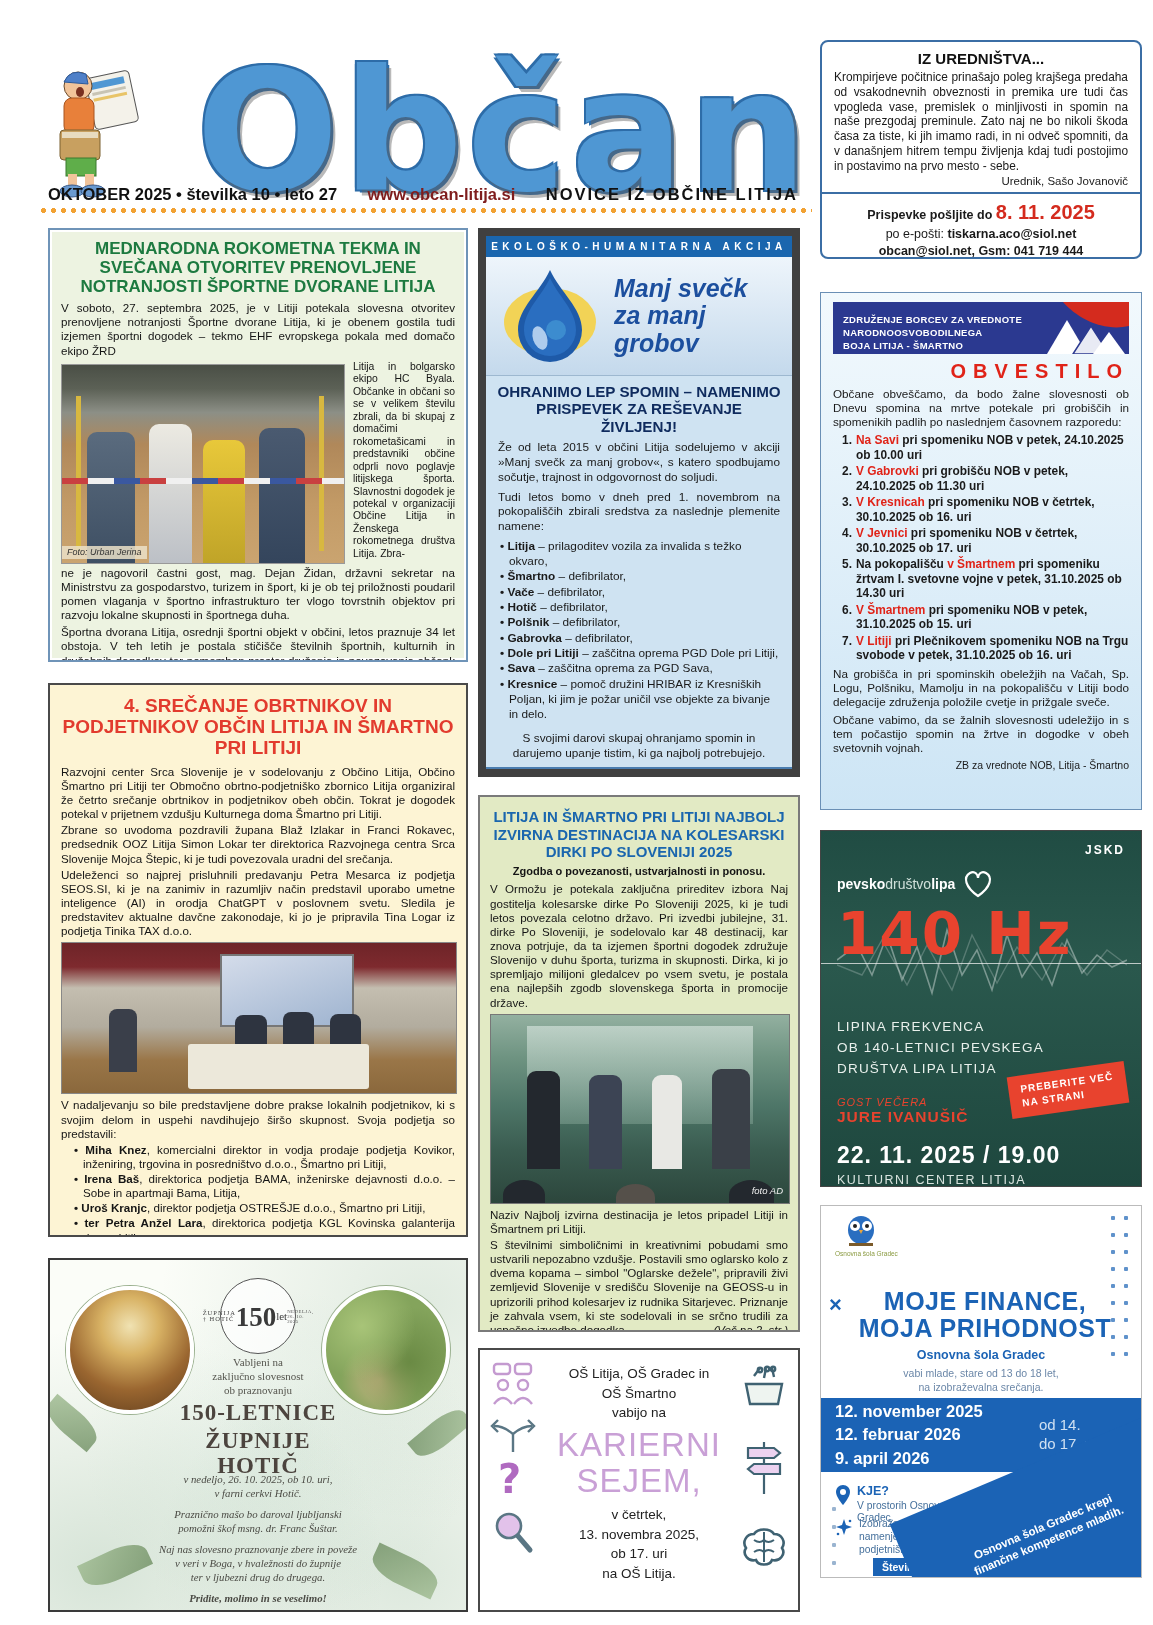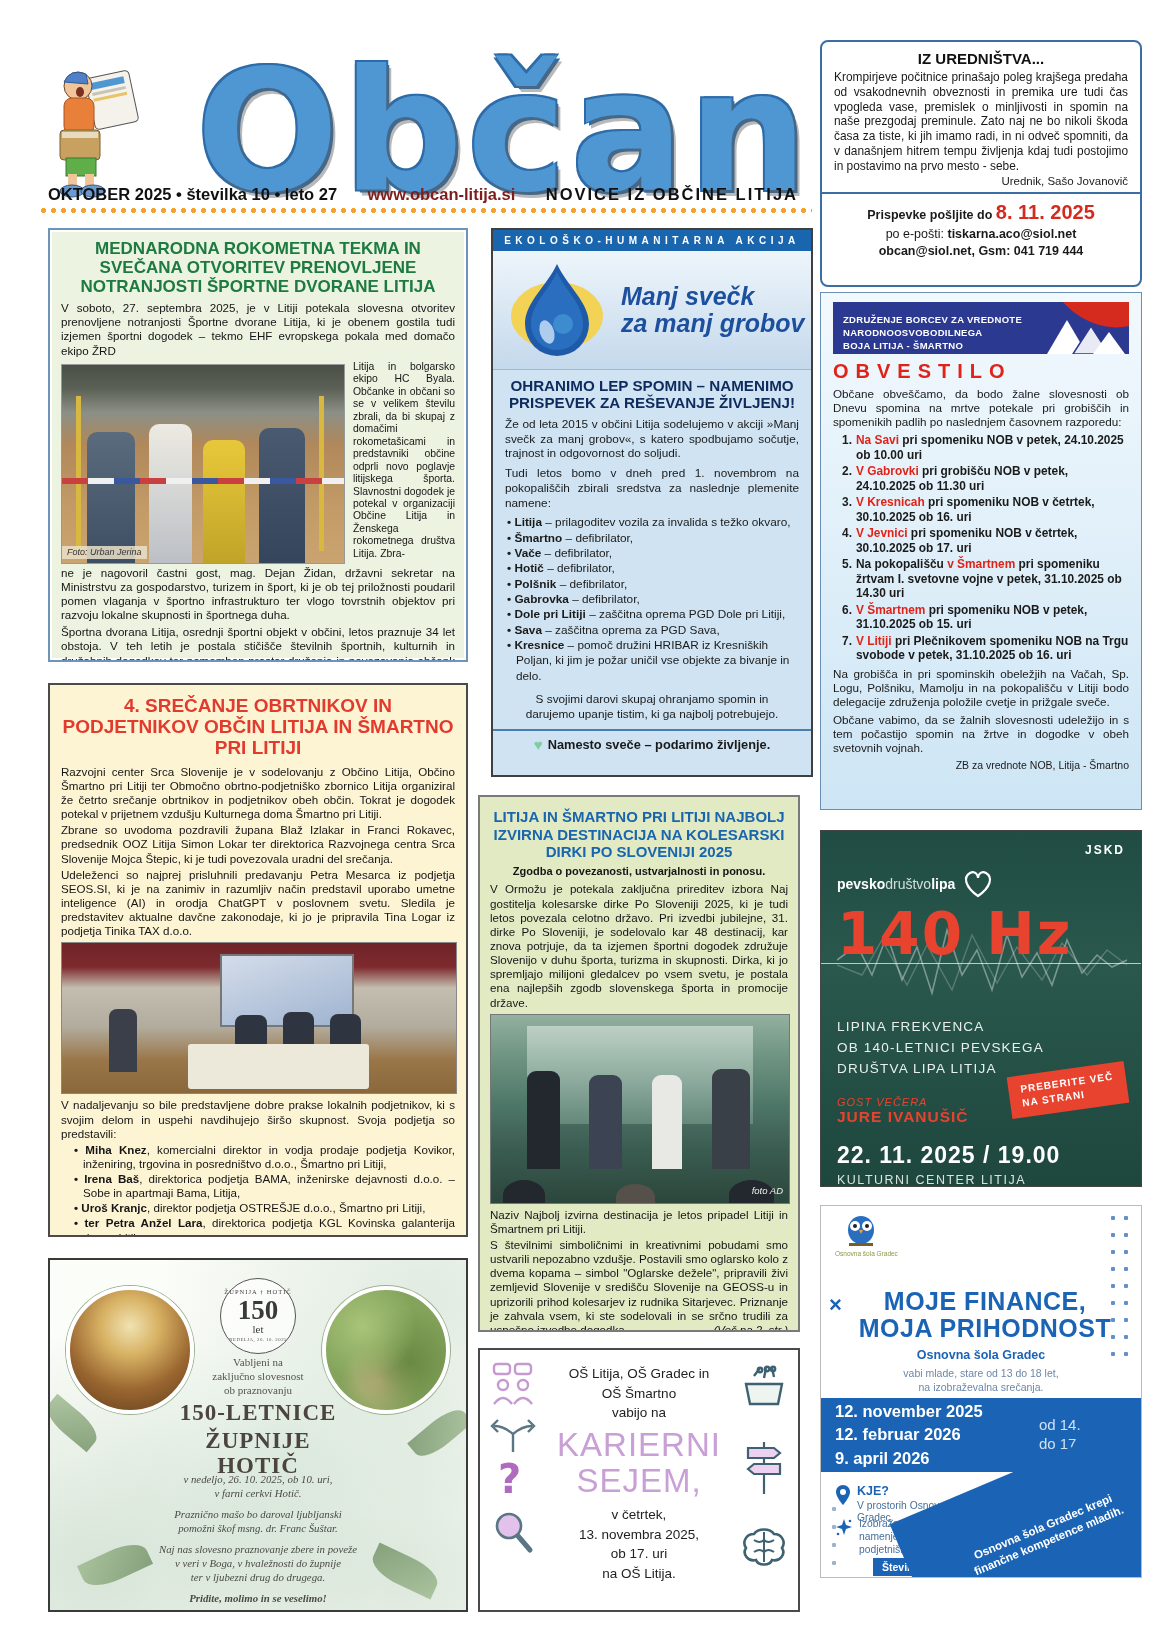--- a/index.html
+++ b/index.html
@@ -54,37 +54,37 @@
     border:4px solid #fff;box-shadow:0 0 0 1px #9ab08f;}
   .cp-left{left:16px;top:26px;background:
     radial-gradient(circle at 50% 30%, #f0e2b2 0%, #d8b264 28%, #9a6630 62%, #5e3c1c 100%);}
   .cp-right{right:16px;top:26px;background:
     radial-gradient(circle at 30% 30%, #a8c478 0%, rgba(0,0,0,0) 45%),
     radial-gradient(circle at 70% 60%, #6a8a44 0%, rgba(0,0,0,0) 50%),
     radial-gradient(circle at 45% 75%, #c8b484 0%, rgba(0,0,0,0) 35%),
     #84a45c;}
   .stamp{position:absolute;left:50%;top:18px;transform:translateX(-50%);width:74px;height:74px;
     border:1.5px solid #555;border-radius:50%;background:rgba(255,255,255,.75);
-    display:flex;flex-direction:column;align-items:center;justify-content:center;line-height:1;}
+    display:flex;flex-direction:row;align-items:center;justify-content:center;line-height:1;}
   .stamp .s-top{font-size:6.5px;letter-spacing:1px;color:#444;}
   .stamp .s-num{font-size:27px;font-weight:bold;color:#3a3a3a;margin:2px 0 0 0;}
   .stamp .s-let{font-size:11px;color:#3a3a3a;}
   .stamp .s-date{font-size:4.8px;color:#555;margin-top:3px;letter-spacing:.5px;}
   .hotic-center{position:absolute;left:120px;right:120px;top:96px;text-align:center;color:#4a4a44;}
   .hotic-center .inv{font-size:11px;line-height:1.25;color:#55554e;}
   .hotic-center .t1{font-size:23px;font-weight:bold;letter-spacing:1px;color:#4c443e;margin-top:4px;line-height:1.05;}
   .hotic-details{position:absolute;left:70px;right:70px;top:212px;text-align:center;
      font-style:italic;font-size:10.8px;line-height:1.3;color:#4a4a44;}
   .hotic-details .blk{margin-bottom:7px;}
   .hotic-cross{font-size:20px;color:#8a5a2a;margin-top:2px;font-style:normal;}
   .leaf{position:absolute;border-radius:0 50% 0 50%;
     background:linear-gradient(135deg,#9db98e,#6f8f62);opacity:.8;}
 
   
-  .action{left:491px;top:228px;width:322px;height:549px;border:2px solid #404040;background:#cfe3f2;}
+  .action{left:478px;top:228px;width:322px;height:549px;border:8px solid #404040;background:#cfe3f2;}
   .action .banner{height:21px;background:#1a66ae;color:#fff;font-size:10px;font-weight:bold;
     letter-spacing:4.5px;display:flex;align-items:center;justify-content:center;}
   .action .logo-area{height:118px;background:linear-gradient(180deg,#eef5fb 0%,#c4d9ec 100%);
     display:flex;align-items:center;border-bottom:1px solid #9db8d0;}
   .action .logo-txt{font-style:italic;font-weight:bold;font-size:25px;color:#1c4f9e;line-height:1.1;}
   .action h3{margin:7px 10px 3px 10px;font-size:15.2px;line-height:1.15;color:#0f2b5e;text-align:center;}
   .action p{margin:5px 12px;font-size:11.8px;line-height:1.25;}
   .action .items{margin:3px 12px;font-size:11.8px;line-height:1.3;}
   .action .items div{padding-left:11px;text-indent:-9px;}
   .action .items div::before{content:"• ";font-weight:bold;}
@@ -101,34 +101,34 @@
     background:linear-gradient(180deg,#93b0a0 0%,#6f9482 22%,#4e7668 48%,#3a5c50 72%,#2c463c 100%);}
   .fotoad{position:absolute;right:6px;bottom:6px;color:#eee;font-style:italic;font-size:9.5px;}
 
   .career{left:478px;top:1348px;width:322px;height:264px;border:2px solid #4a4a4a;background:#fff;}
   .career .mid{position:absolute;left:58px;right:58px;top:14px;text-align:center;
     font-size:13.5px;line-height:1.45;color:#222;}
   .career .title{font-size:33px;letter-spacing:1px;color:#c9a0d6;line-height:1.1;margin:4px 0 6px 0;}
   .c-ico{position:absolute;}
 
   
-  .edit{left:820px;top:40px;width:322px;height:247px;border:2px solid #3b6ea5;border-radius:8px;
+  .edit{left:820px;top:40px;width:322px;height:219px;border:2px solid #3b6ea5;border-radius:8px;
         background:#fff;padding:8px 12px 6px 12px;}
   .edit h3{margin:0 0 3px 0;text-align:center;font-size:15px;color:#111;}
   .edit .bd{font-size:11.9px;line-height:1.24;text-align:justify;}
   .edit .sig{text-align:right;font-size:11.5px;margin-top:2px;}
   .edit .rule{border-top:2px solid #3b6ea5;margin:5px -12px 5px -12px;}
   .edit .dl{text-align:center;font-size:12.5px;font-weight:bold;line-height:1.35;}
   .edit .dl .big{color:#d42b1e;font-size:20px;}
 
   .zb{left:820px;top:292px;width:322px;height:518px;border:1.5px solid #6a8fb5;
       background:linear-gradient(180deg,#f2f9fd 0%,#cde5f5 100%);padding:9px 12px;}
   .zb-logo{position:relative;height:52px;margin-bottom:6px;background:#2b3990;display:flex;}
   .zb-logo .txt{padding:6px 0 0 10px;color:#fff;font-weight:bold;font-size:9.5px;line-height:1.35;letter-spacing:.3px;margin-top:6px;}
-  .zb-title{text-align:left;color:#e02318;font-weight:bold;font-size:20px;letter-spacing:7px;margin:3px 0 4px 0;}
+  .zb-title{text-align:right;color:#e02318;font-weight:bold;font-size:20px;letter-spacing:7px;margin:3px 0 4px 0;}
   .zb p{margin:4px 0;font-size:11.7px;line-height:1.2;text-align:justify;}
   .zb-list{font-weight:bold;font-size:11.9px;line-height:1.22;margin:3px 0 3px 2px;}
   .zb-item{display:flex;margin-bottom:2px;}
   .zb-num{flex:none;width:17px;text-align:right;margin-right:4px;}
   .red{color:#e02318;}
   .zb-sig{text-align:right;font-size:10.5px;margin-top:3px;}
 
   .hz{left:820px;top:830px;width:322px;height:357px;color:#fff;padding:12px 16px;
       background:linear-gradient(180deg,#204c43 0%,#2a584d 38%,#1e473e 100%);border:1px solid #444;}
   .hz .jskd{position:absolute;right:16px;top:12px;font-weight:bold;font-size:12px;letter-spacing:2px;}

